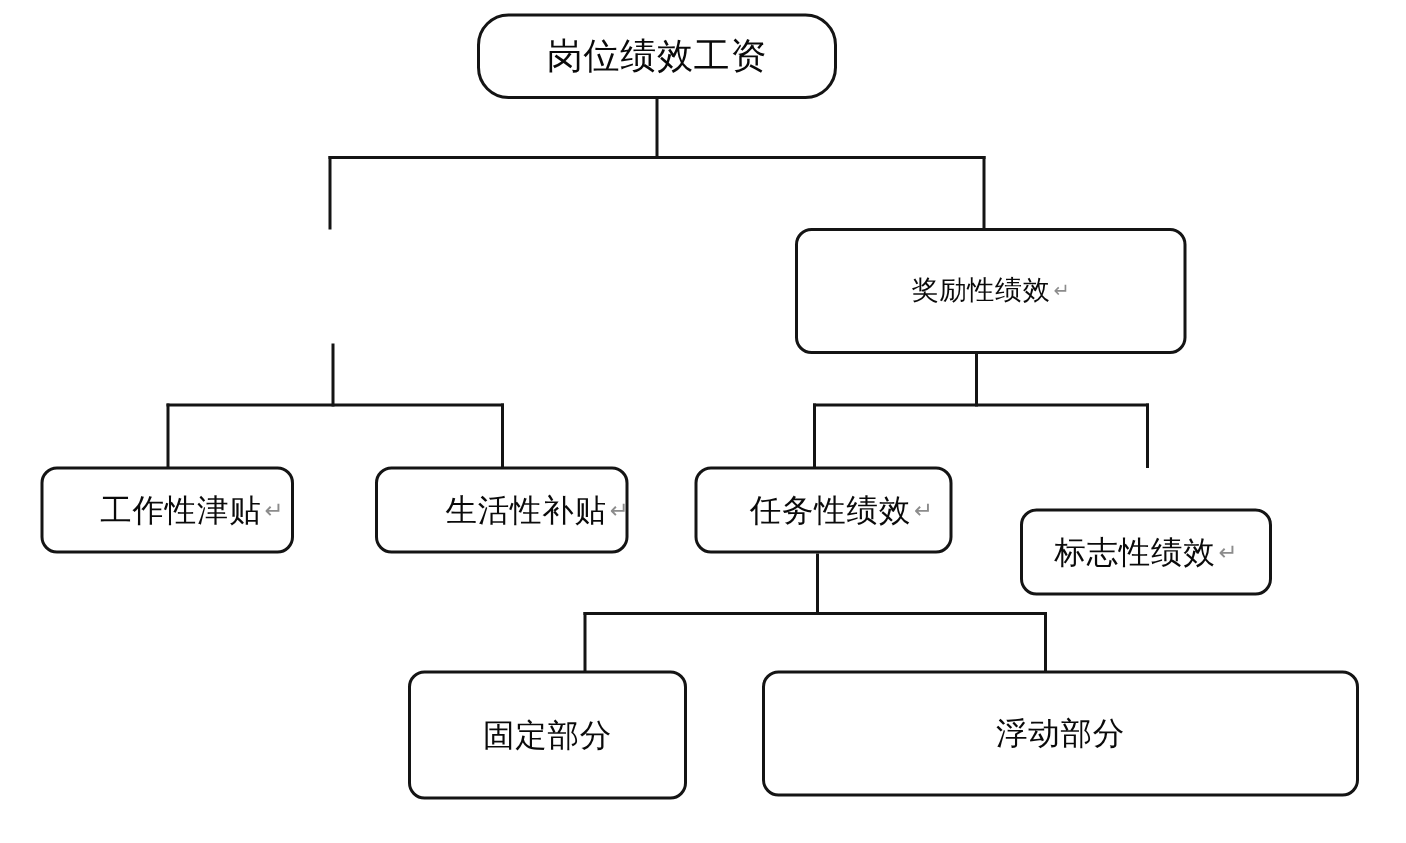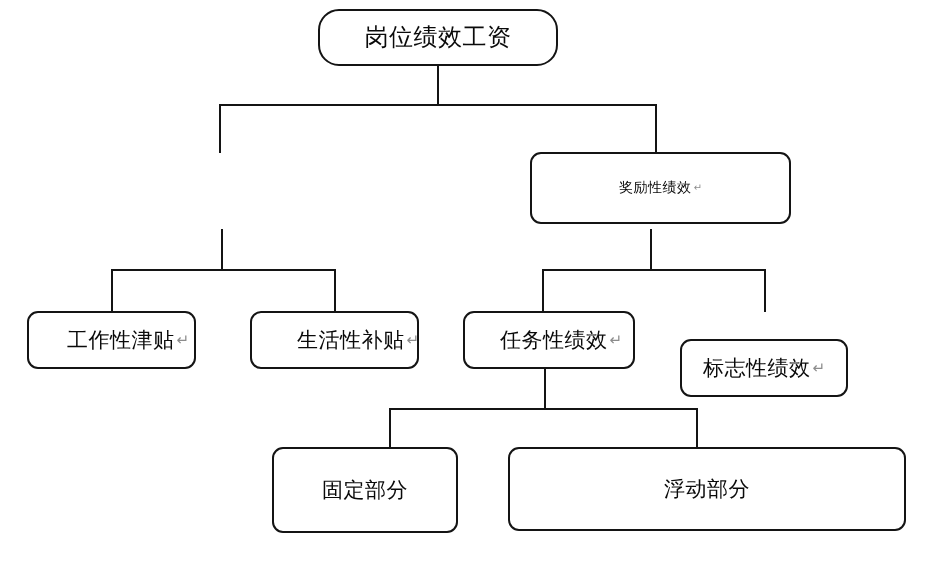--- a/index.html
+++ b/index.html
@@ -47,21 +47,21 @@
     position: absolute;
     background: #141414;
     z-index: 1;
   }
   .v { width: 2px; }
   .h { height: 2px; }
 
   
   #node-root      { left: 318px; top: 9px;   width: 240px; height: 57px;  font-size: 24px; border-radius: 21px; }
   #node-basic     { left: 103px; top: 152px; width: 176px; height: 77px;  font-size: 21px; }
-  #node-reward    { left: 530px; top: 152px; width: 261px; height: 72px;  font-size: 14px; }
+  #node-reward    { left: 530px; top: 152px; width: 261px; height: 84px;  font-size: 18px; }
   #node-work      { left: 27px;  top: 311px; width: 169px; height: 58px;  font-size: 21px; padding-left: 33px; }
   #node-living    { left: 250px; top: 311px; width: 169px; height: 58px;  font-size: 21px; padding-left: 47px; }
   #node-task      { left: 463px; top: 311px; width: 172px; height: 58px;  font-size: 21px; padding-left: 24px; }
   #node-mark      { left: 680px; top: 311px; width: 168px; height: 58px;  font-size: 21px; margin-top: 28px; }
   #node-fixed     { left: 272px; top: 447px; width: 186px; height: 86px;  font-size: 21px; }
   #node-floating  { left: 508px; top: 447px; width: 398px; height: 84px;  font-size: 21px; }
 
   
   #c-root-stem    { left: 437px; top: 66px;  width: 2px;  height: 39px; }
   #c-l2-bar       { left: 219px; top: 104px; width: 438px; height: 2px; }

